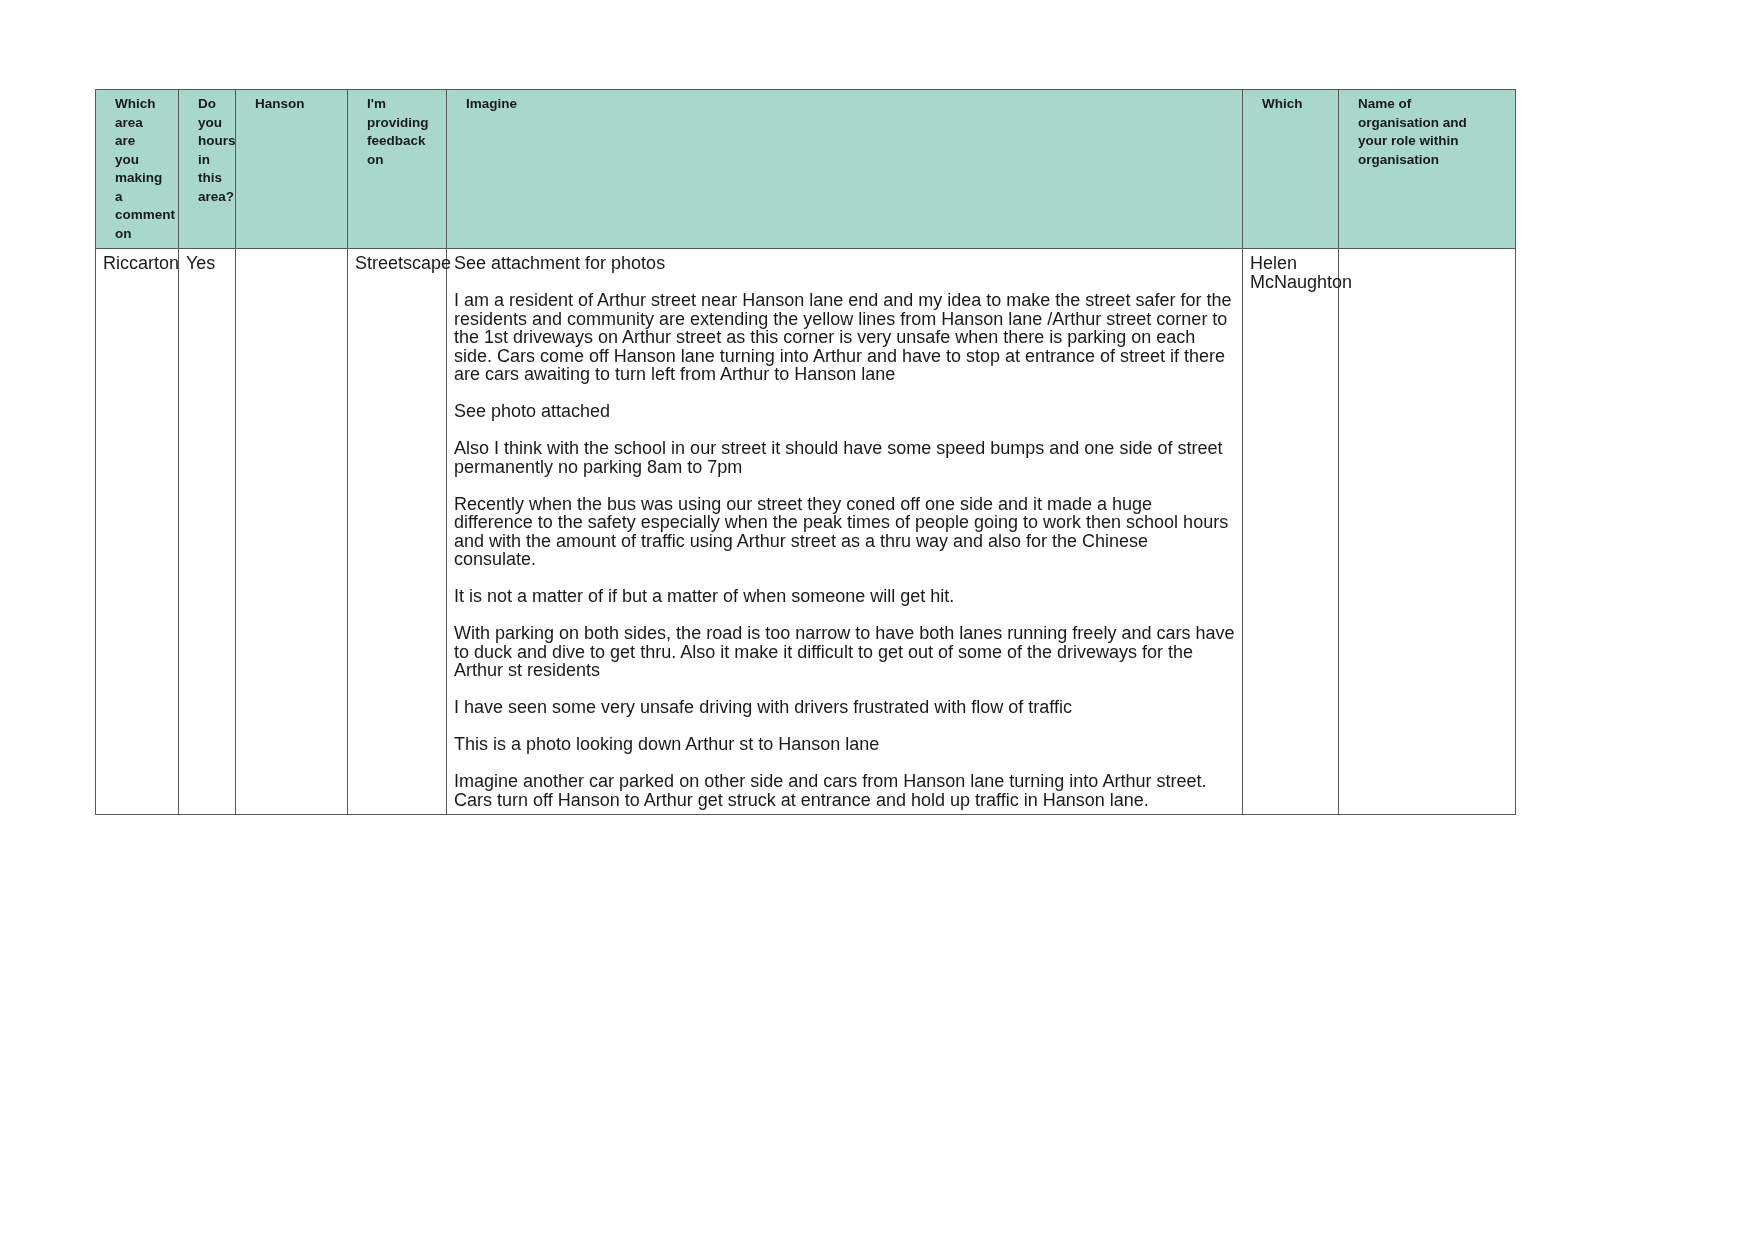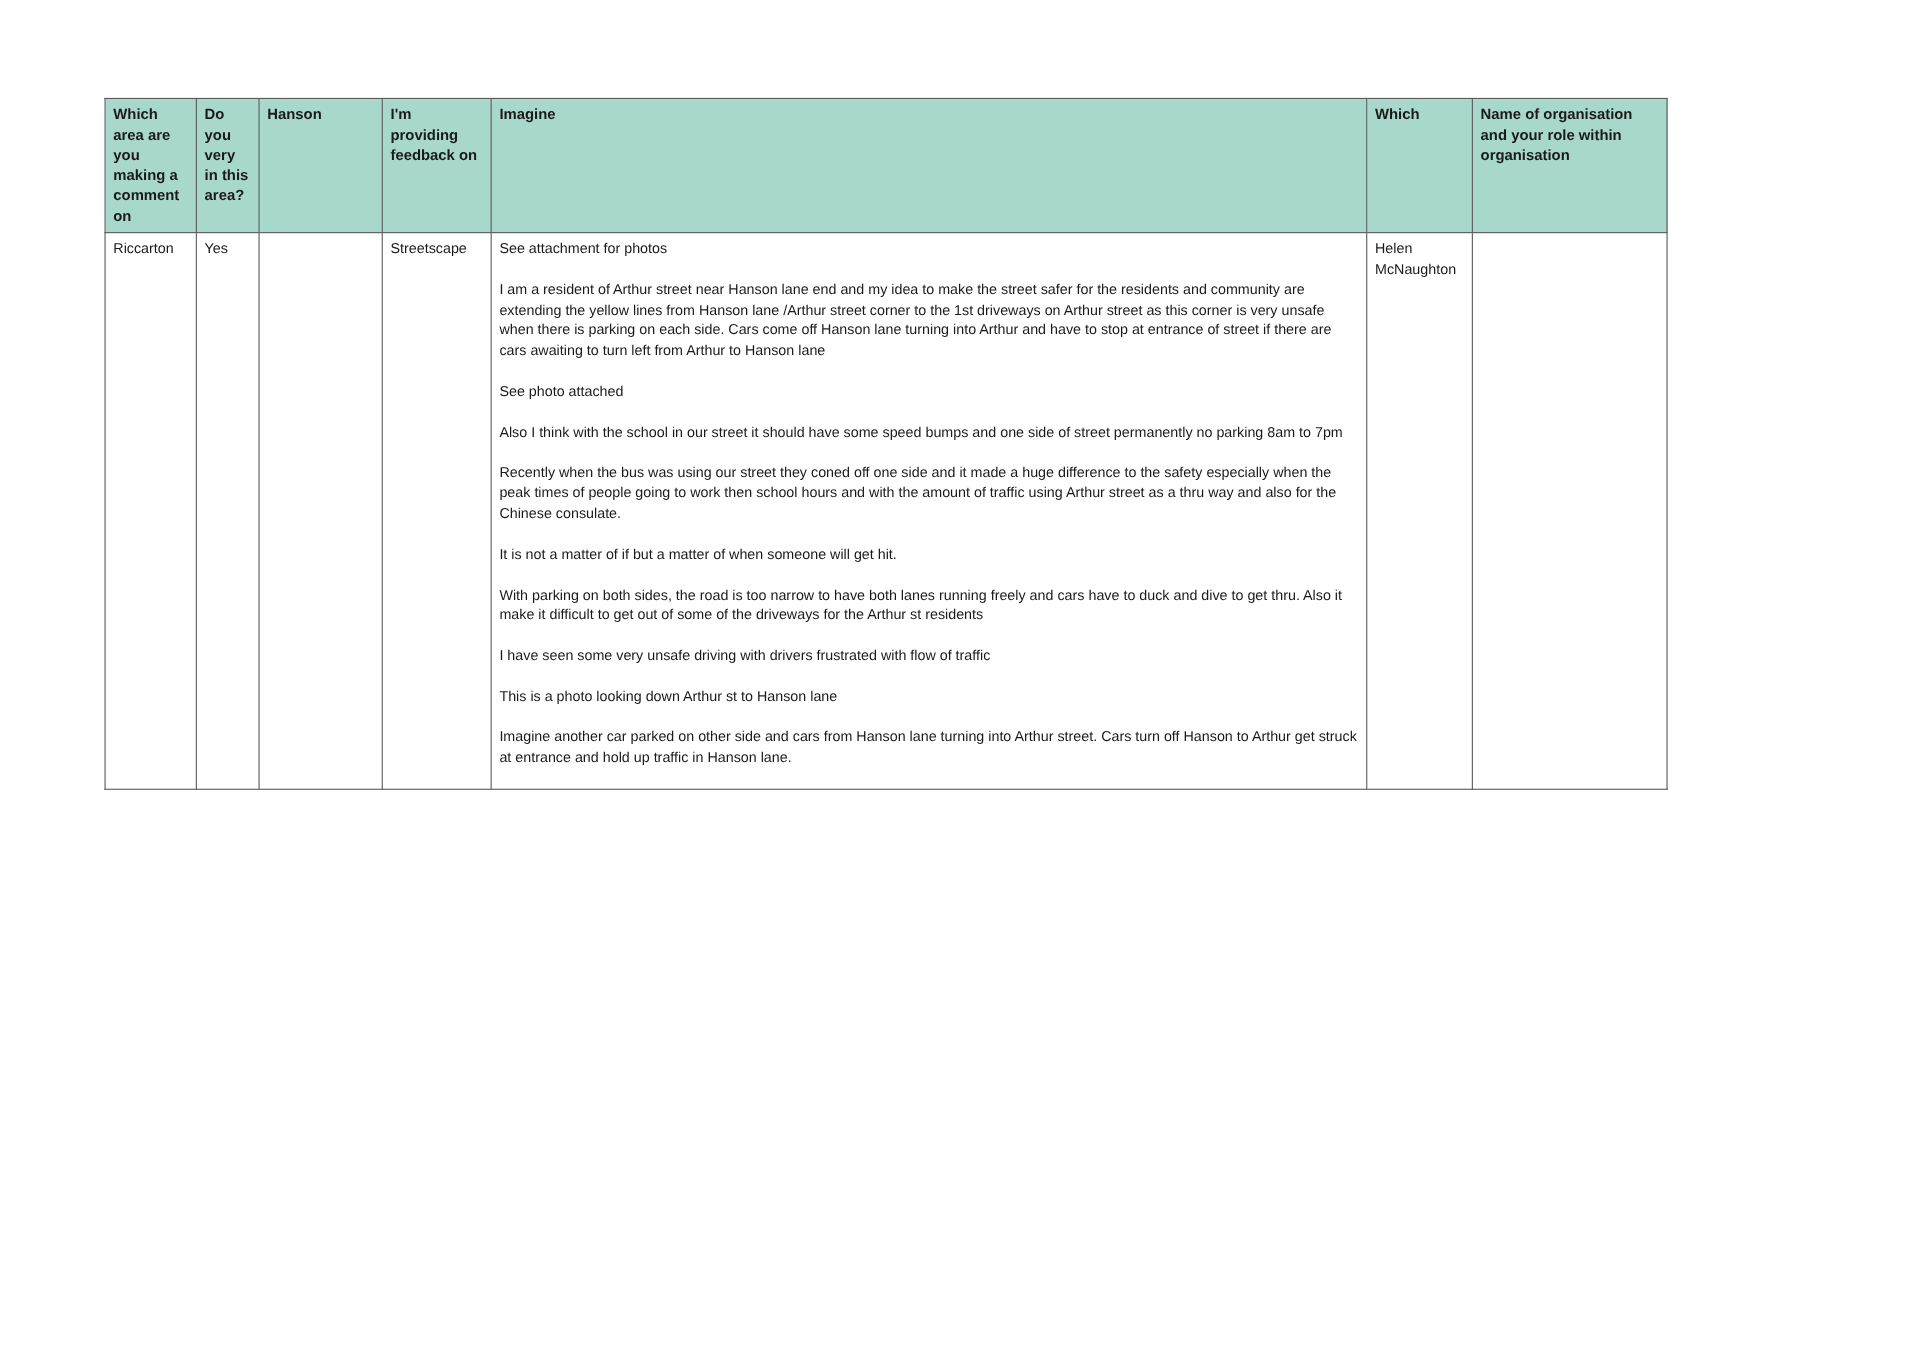--- a/index.html
+++ b/index.html
@@ -22,25 +22,25 @@
   table.feedback-table td{
     border:1px solid var(--border-color);
     vertical-align:top;
     text-align:left;
   }
   table.feedback-table th{
     background:var(--header-bg);
     font-weight:bold;
     font-size:13.5px;
     line-height:18.5px;
-    padding:5px 7px;
+    padding:5px 19px;
     height:115px;
   }
   table.feedback-table td{
-    font-size:13px;
+    font-size:18px;
     line-height:18.5px;
     padding:5px 7px;
     height:506px;
     background:#ffffff;
     margin-top:40px;
   }
   td.cell-feedback{
     padding:5px 9px;
     white-space:pre-line;
   }
@@ -58,21 +58,21 @@
       <col style="width:57px">
       <col style="width:112px">
       <col style="width:99px">
       <col style="width:796px">
       <col style="width:96px">
       <col style="width:177px">
     </colgroup>
     <thead>
       <tr>
         <th>Which area are you making a comment on</th>
-        <th>Do you very in this area?</th>
+        <th>Do you hours in this area?</th>
         <th>Hanson</th>
         <th>I'm providing feedback on</th>
         <th>Imagine</th>
         <th>Which</th>
         <th>Name of organisation and your role within organisation</th>
       </tr>
     </thead>
     <tbody>
       <tr>
         <td class="cell-area">Riccarton</td>

